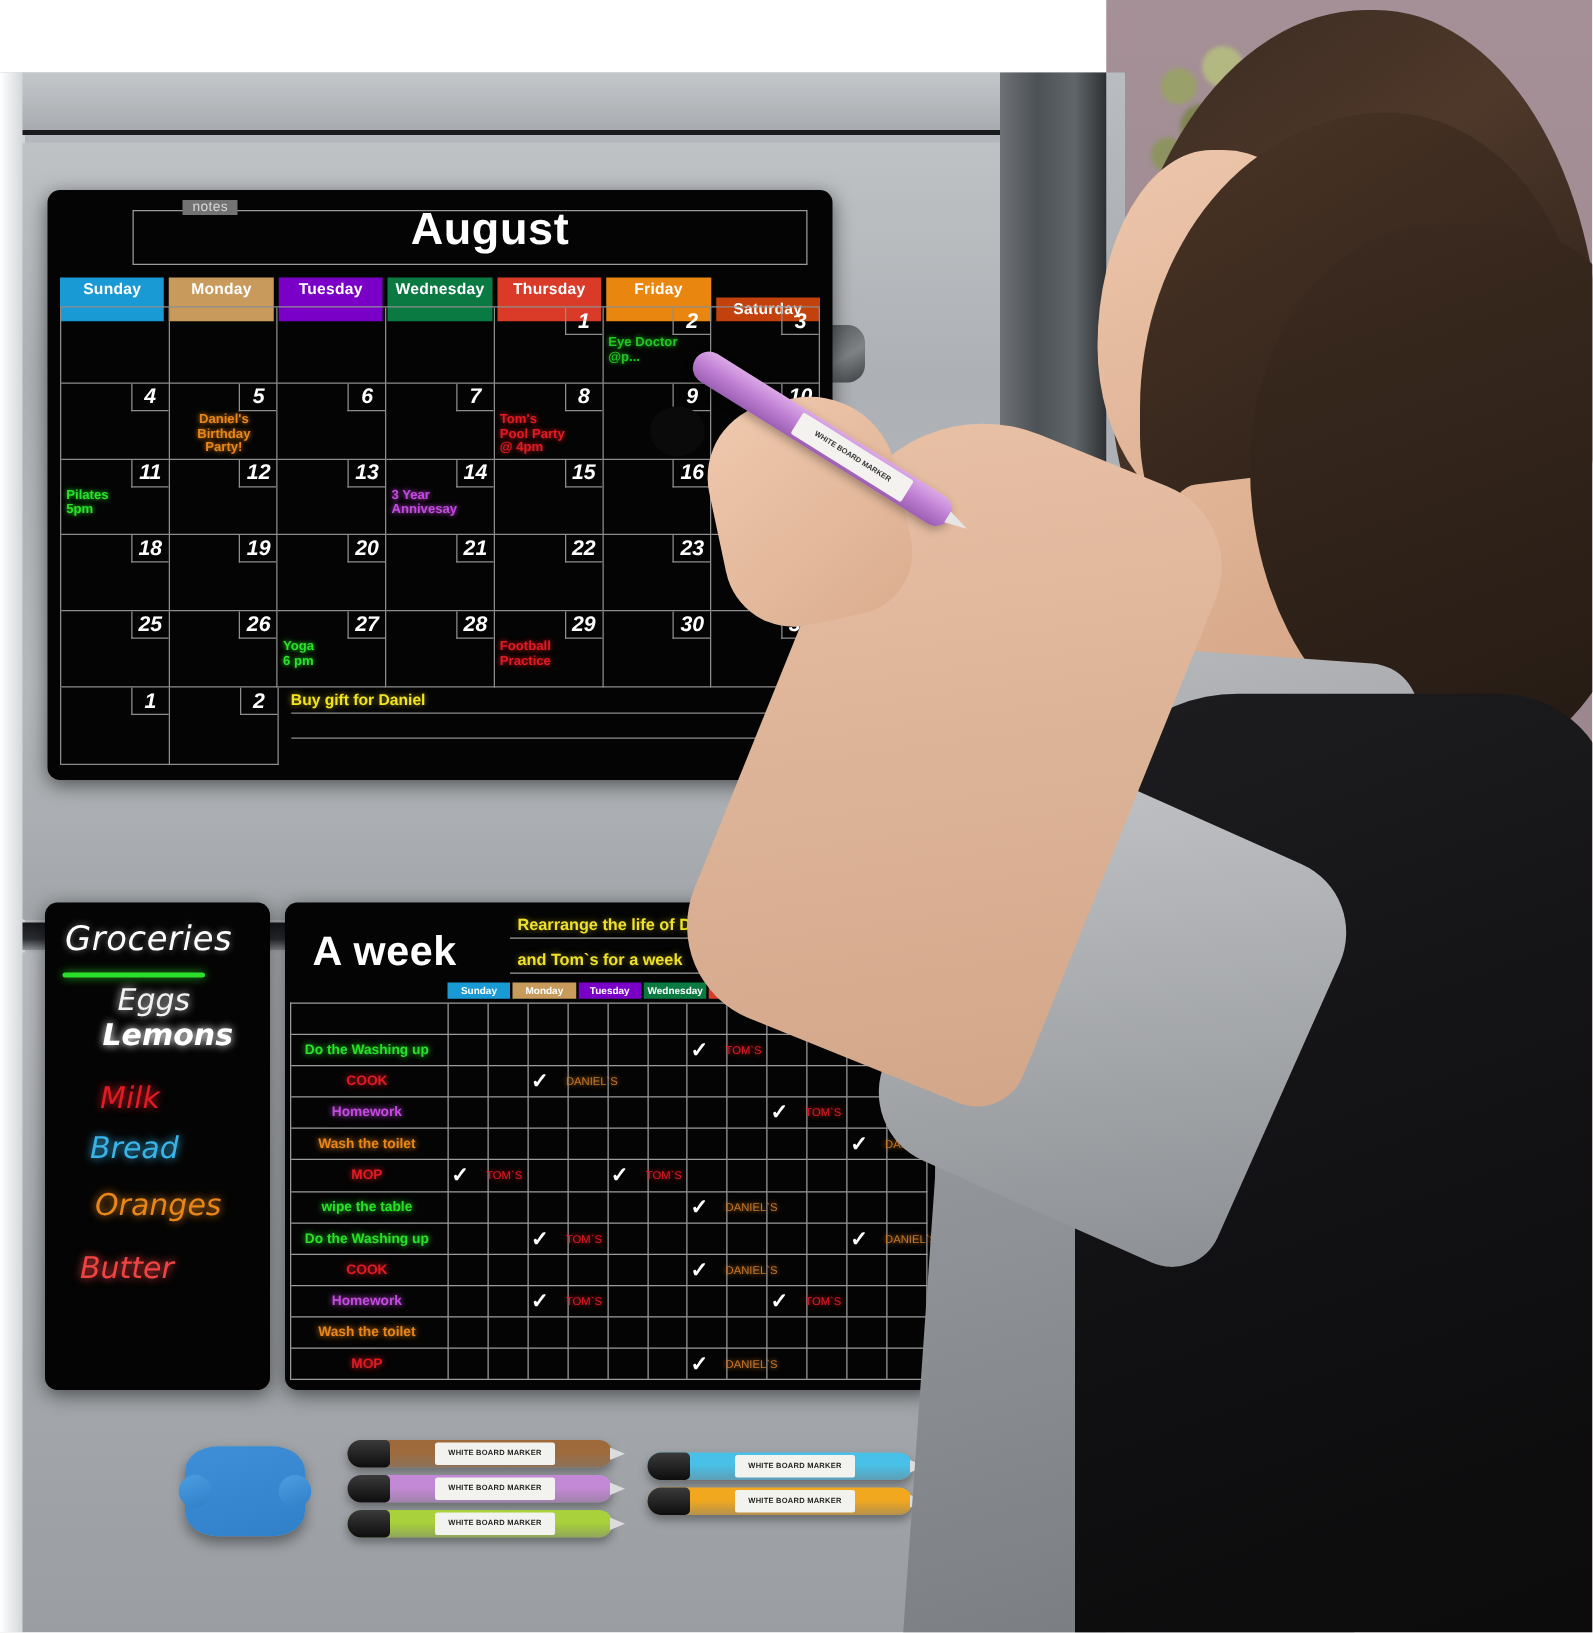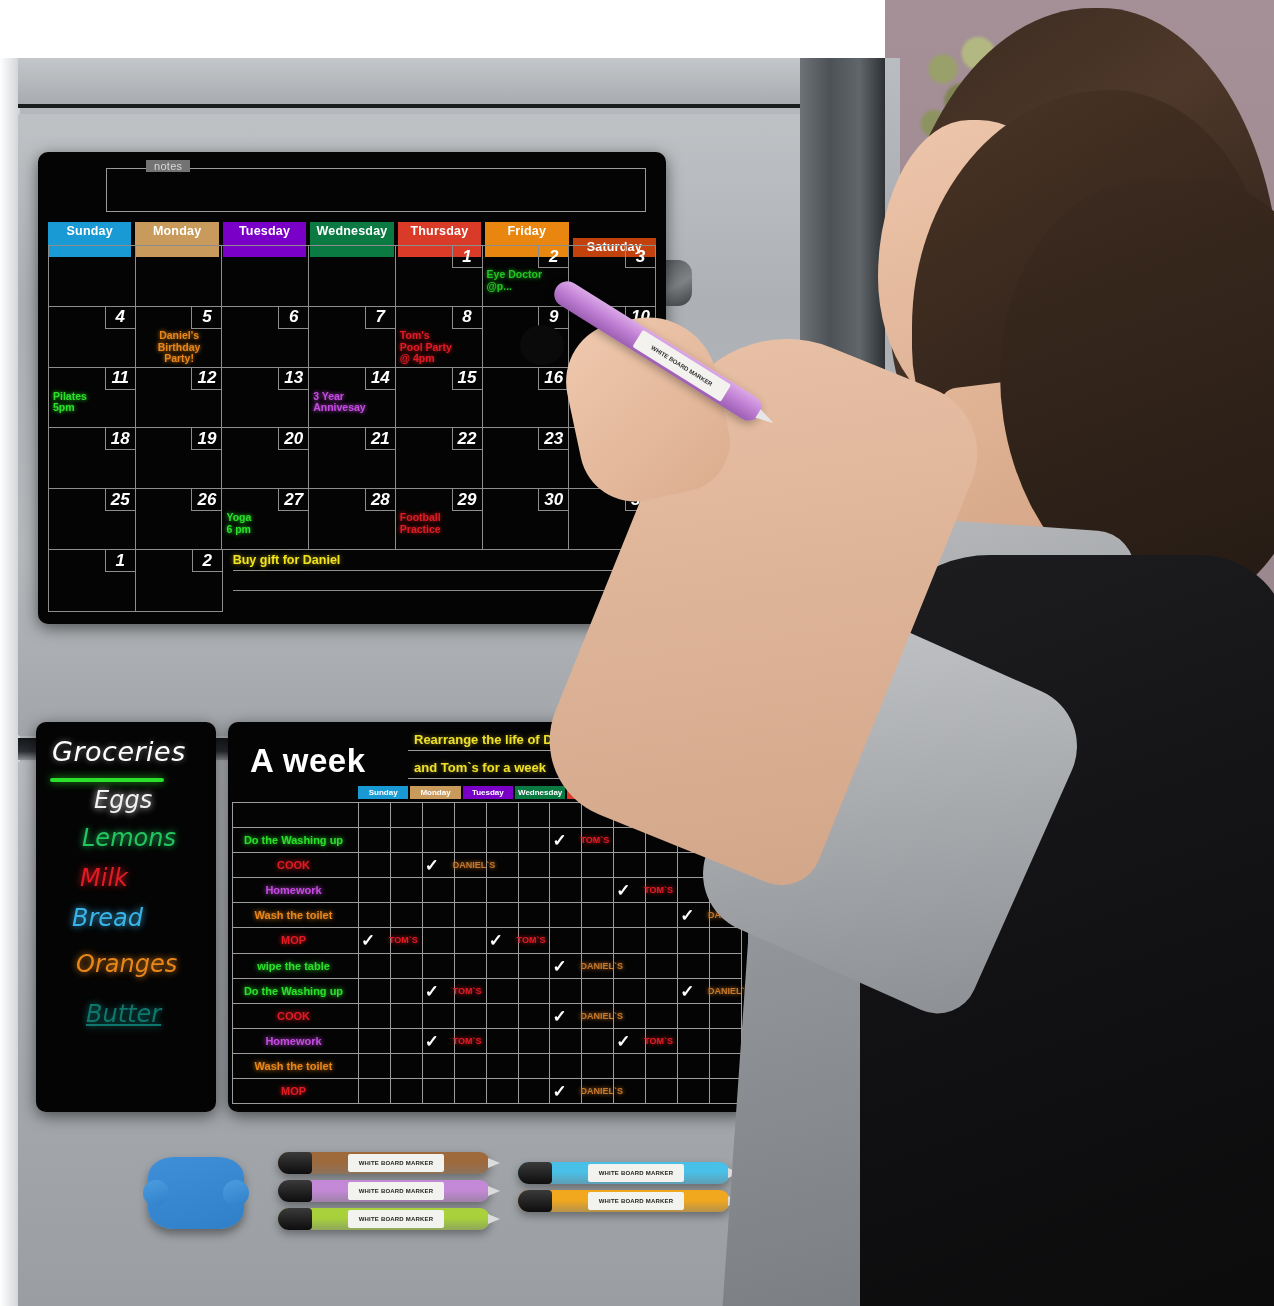--- a/index.html
+++ b/index.html
@@ -270,21 +270,21 @@
   }
   .wk-check {
     position: absolute; left: 2px; top: 50%;
     transform: translateY(-50%);
     color: #ffffff; font-size: 17px; font-weight: 700;
     line-height: 1;
   }
   .wk-who {
     position: absolute; left: 100%; top: 50%;
     transform: translateY(-50%);
-    font-size: 9px; font-weight: 700;
+    font-size: 9px; font-weight: 400;
     white-space: nowrap;
     margin-left: -1px;
     text-shadow: 0 0 4px currentColor;
   }
 
   
   .eraser {
     position: absolute; left: 148px; top: 1157px;
     width: 96px; height: 72px;
     background: linear-gradient(165deg,#4c9ee0,#2f7fc9);
@@ -429,20 +429,21 @@
     <div class="fridge-door-lower"></div>
     <div class="fridge-side-edge"></div>
   </div>
 
   <div class="board" id="month-board">
 
     <div class="notes-wrap">
       <div class="notes-box"></div>
       <div class="notes-label">notes</div>
     </div>
+    <div class="month-title">August</div>
 
     <div class="dow-row" id="dow-row">
         <div class="dow" style="background: rgb(26, 154, 212);">Sunday</div>
         <div class="dow" style="background: rgb(200, 155, 92);">Monday</div>
         <div class="dow" style="background: rgb(122, 0, 200);">Tuesday</div>
         <div class="dow" style="background: rgb(10, 122, 66);">Wednesday</div>
         <div class="dow" style="background: rgb(217, 59, 40);">Thursday</div>
         <div class="dow" style="background: rgb(232, 134, 15);">Friday</div>
         <div class="dow" style="background: #c2410c; margin-top: 16px;">Saturday</div>
       </div>
@@ -575,25 +576,25 @@
           <div class="todo-line" style="color: rgb(242, 227, 32);"></div>
         </div>
     </div>
   </div>
 
   <div class="board" id="groceries-board">
     <div class="groc-title">Groceries</div>
     <div class="groc-underline"></div>
     <div id="groc-items">
         <div class="groc-item" style="color: rgb(242, 242, 242); left: 58px; top: 64px;">Eggs</div>
-        <div class="groc-item" style="color: #22c55e; left: 46px; top: 102px;">Lemons</div>
+        <div class="groc-item" style="color: #ffffff; left: 46px; top: 92px; font-weight: bold;">Lemons</div>
         <div class="groc-item" style="color: rgb(224, 27, 36); left: 44px; top: 142px;">Milk</div>
         <div class="groc-item" style="color: rgb(58, 180, 232); left: 36px; top: 182px;">Bread</div>
         <div class="groc-item" style="color: rgb(232, 134, 26); left: 40px; top: 228px;">Oranges</div>
-        <div class="groc-item" style="color: #0f766e; left: 50px; top: 278px; text-decoration: underline;">Butter</div>
+        <div class="groc-item" style="color: #ef4444; left: 28px; top: 278px;">Butter</div>
       </div>
   </div>
 
   <div class="board" id="week-board">
     <div class="week-title">A week</div>
     <div class="week-note n1">Rearrange the life of Daniel</div>
     <div class="week-note n2">and Tom`s for a week</div>
     <div class="wk-headrow" id="wk-headrow">
         <div class="wk-head" style="background: rgb(26, 154, 212);">Sunday</div>
         <div class="wk-head" style="background: rgb(200, 155, 92);">Monday</div>

